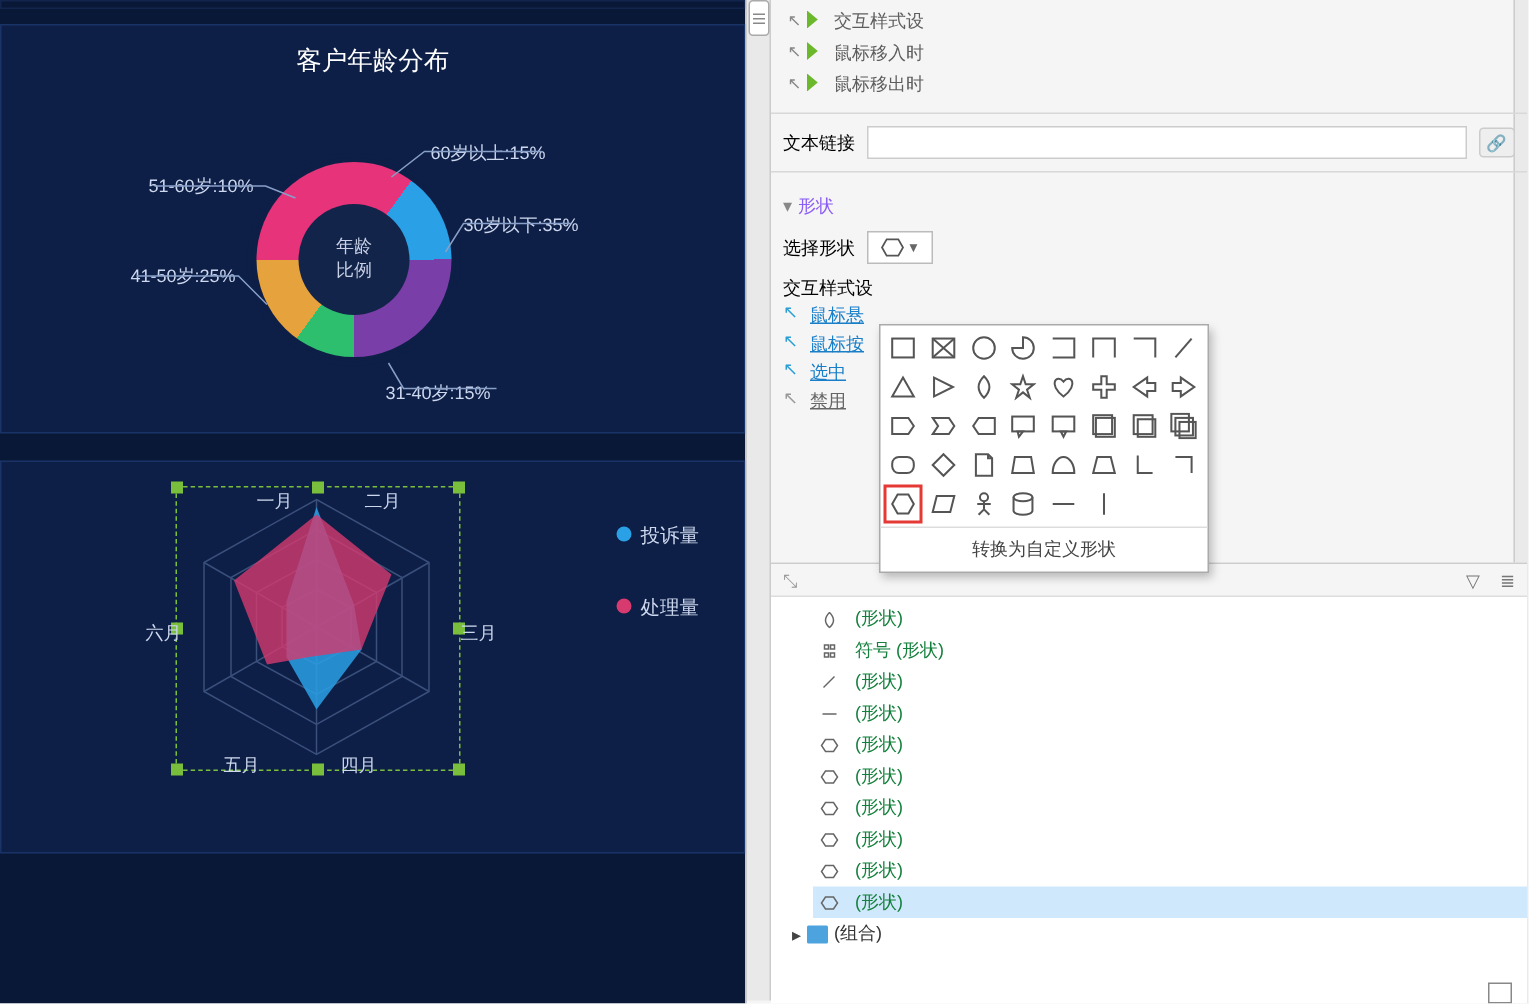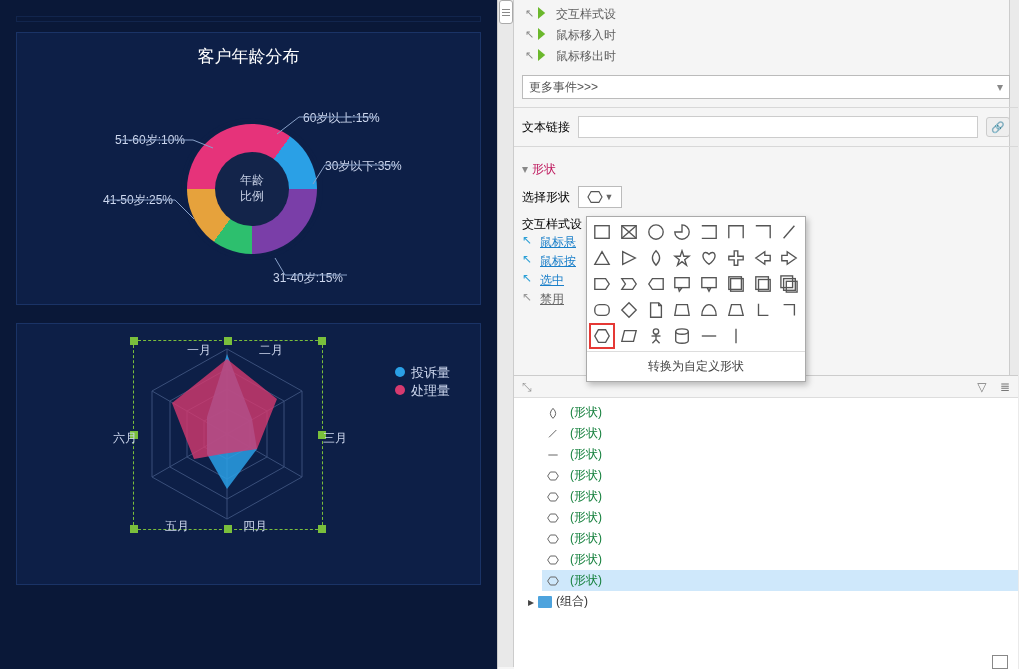--- a/index.html
+++ b/index.html
@@ -1,19 +1,19 @@
 <!DOCTYPE html>
 <html><head>
   <meta charset="utf-8">
   <style>
     * { margin: 0; padding: 0; box-sizing: border-box; font-family: "Microsoft YaHei", Arial, sans-serif; }
     body { width: 1019px; height: 669px; overflow: hidden; display: flex; background: #fff; }
 
     
-    .left-panel { width: 497px; height: 100%; background: #0a1838; padding: 16px; }
+    .left-panel { width: 497px; height: 100%; background: #0a1838; padding: 0; }
     .chart-card { background: #0d1f47; border: 1px solid #1a3366; margin-bottom: 18px; }
     .chart-title { color: #fff; font-size: 17px; text-align: center; padding: 12px 0 6px 0; }
 
     
     .donut-wrap { position: relative; height: 230px; }
     .donut { position: absolute; left: 170px; top: 50px; width: 130px; height: 130px; border-radius: 50%;
       background: conic-gradient(
         #e6337a 0deg 126deg,           
         #2aa0e6 126deg 180deg,         
         #7a3ea8 180deg 270deg,         
@@ -45,21 +45,21 @@
     .body { padding:4px 8px 8px 8px; font-size:12px; }
     .evt { color:#5e5e5e; padding:2px 2px 2px 34px; position:relative; }
     .evt::before { content:""; position:absolute; left:16px; top:3px; width:12px; height:12px; background:#6bb82c;
       clip-path: polygon(0 0, 0 100%, 60% 50%); }
     .evt .cursor-ic { position:absolute; left:3px; top:3px; color:#888; font-size:11px; }
     .more-select { width:100%; height:24px; margin-top:8px; border:1px solid #bbb; background:#fff; padding:0 6px; color:#555; display:flex; align-items:center; justify-content:space-between;}
     .sect-divider { height:1px; background:#d8d8d8; margin:8px -8px; }
     .linkrow { display:flex; align-items:center; gap:8px; }
     .linkrow .fld { flex:1; height:22px; border:1px solid #ccc; background:#fff; }
     .linkbtn { width:24px; height:20px; border:1px solid #ccc; background:#eee; border-radius:3px; display:flex; align-items:center; justify-content:center; color:#999; font-size:11px;}
-    .sect-hdr { padding:6px 0; color:#be185d; font-size:12px; }
+    .sect-hdr { padding:6px 0; color:#8b5cf6; font-size:12px; }
     .sect-hdr .chev::before { content:"▾"; margin-right:4px; color:#888; }
     .row { display:flex; align-items:center; gap:8px; padding:2px 0; }
     .shape-sel-btn { width:44px; height:22px; border:1px solid #bbb; background:#fff; display:flex; align-items:center; justify-content:center; gap:2px; }
     .shape-sel-btn svg { width:16px; height:14px; }
     .shape-sel-btn .arr { font-size:9px; color:#666; }
 
     .style-link { color:#1a7fc9; text-decoration:underline; padding:1px 0 1px 18px; position:relative; font-size:12px; }
     .style-link.gray { color:#666; }
     .style-link .ic { position:absolute; left:0; top:0; width:14px; color:#2a9fd6; }
 
@@ -152,21 +152,21 @@
 
       <div class="axis" style="left:170px;top:18px">一月</div>
       <div class="axis" style="left:242px;top:18px">二月</div>
       <div class="axis" style="left:306px;top:106px">三月</div>
       <div class="axis" style="left:226px;top:194px">四月</div>
       <div class="axis" style="left:148px;top:194px">五月</div>
       <div class="axis" style="left:96px;top:106px">六月</div>
 
       <div class="legend">
         <div><span class="dot" style="background:#2aa0e6"></span><span>投诉量</span></div>
-        <div style="margin-top:0"><span class="dot" style="background:#d63a6f"></span><span>处理量</span></div>
+        <div style="margin-top:30px"><span class="dot" style="background:#d63a6f"></span><span>处理量</span></div>
       </div>
     </div>
   </div>
 </div>
 
 <div class="right-panel">
   <div class="side-strip">
     <div class="grip">
         <span></span>
         <span></span>
@@ -175,24 +175,20 @@
   </div>
   <div class="far-right-strip"></div>
 
   <div class="props">
 
     <div class="body">
       <div class="evt"><span class="cursor-ic">↖</span><span>交互样式设</span></div>
       <div class="evt"><span class="cursor-ic">↖</span><span>鼠标移入时</span></div>
       <div class="evt"><span class="cursor-ic">↖</span><span>鼠标移出时</span></div>
 
-      <div class="more-select">
-        <span>更多事件&gt;&gt;&gt;</span>
-        <span style="color:#888">▾</span>
-      </div>
 
       <div class="sect-divider"></div>
       <div class="linkrow">
         <span>文本链接</span>
         <div class="fld"></div>
         <div class="linkbtn">
             <span>🔗</span>
           </div>
       </div>
 
@@ -444,20 +440,26 @@
     </div>
     <div class="tree">
       <div class="node">
           <svg viewBox="0 0 20 18">
             <path d="M10 2 Q18 10 10 17 Q2 10 10 2"></path>
           </svg>
           <span>(形状)</span>
         </div>
       <div class="node">
           <svg viewBox="0 0 20 18">
+            <path d="M5 3h4v4h-4zM11 3h4v4h-4zM5 11h4v4h-4zM11 11h4v4h-4z"></path>
+          </svg>
+          <span>符号 (形状)</span>
+        </div>
+      <div class="node">
+          <svg viewBox="0 0 20 18">
             <line x1="4" y1="14" x2="15" y2="3"></line>
           </svg>
           <span>(形状)</span>
         </div>
       <div class="node">
           <svg viewBox="0 0 20 18">
             <line x1="3" y1="9" x2="17" y2="9"></line>
           </svg>
           <span>(形状)</span>
         </div>

